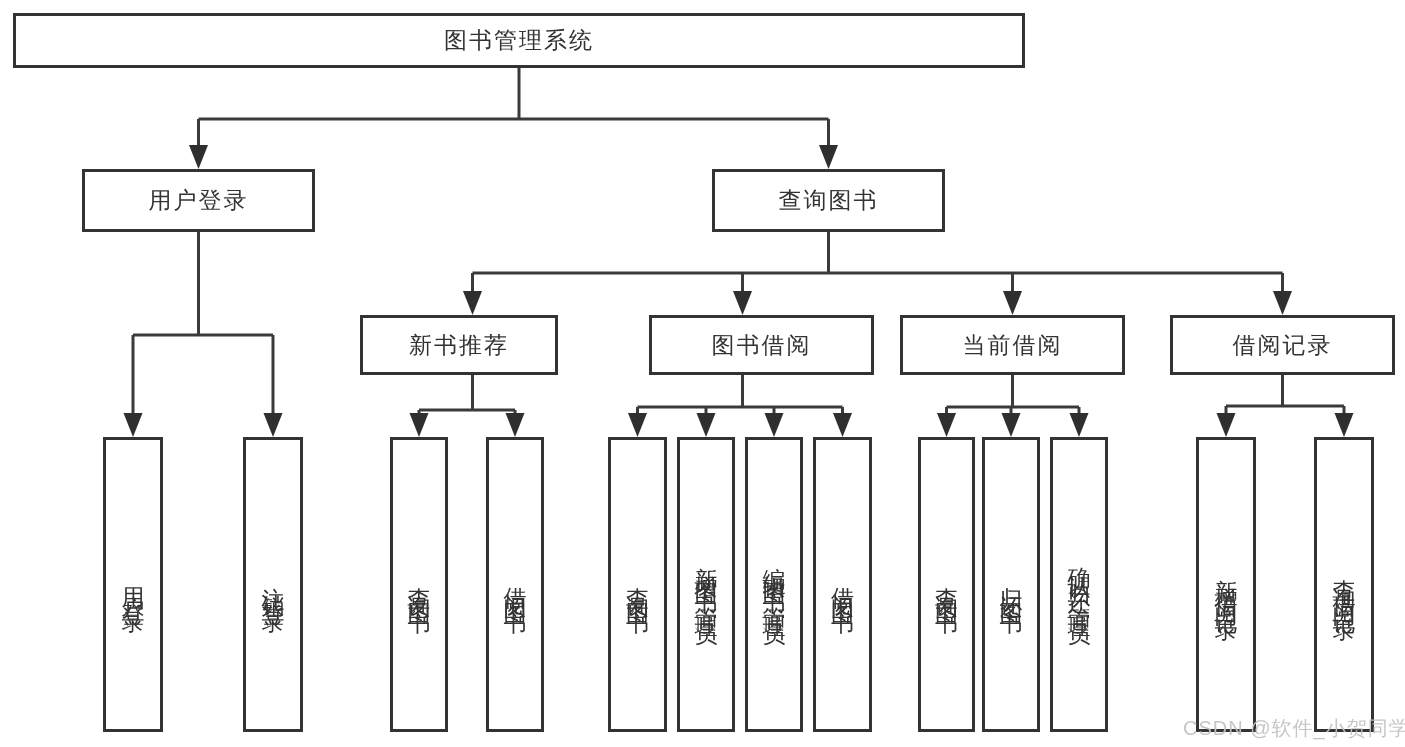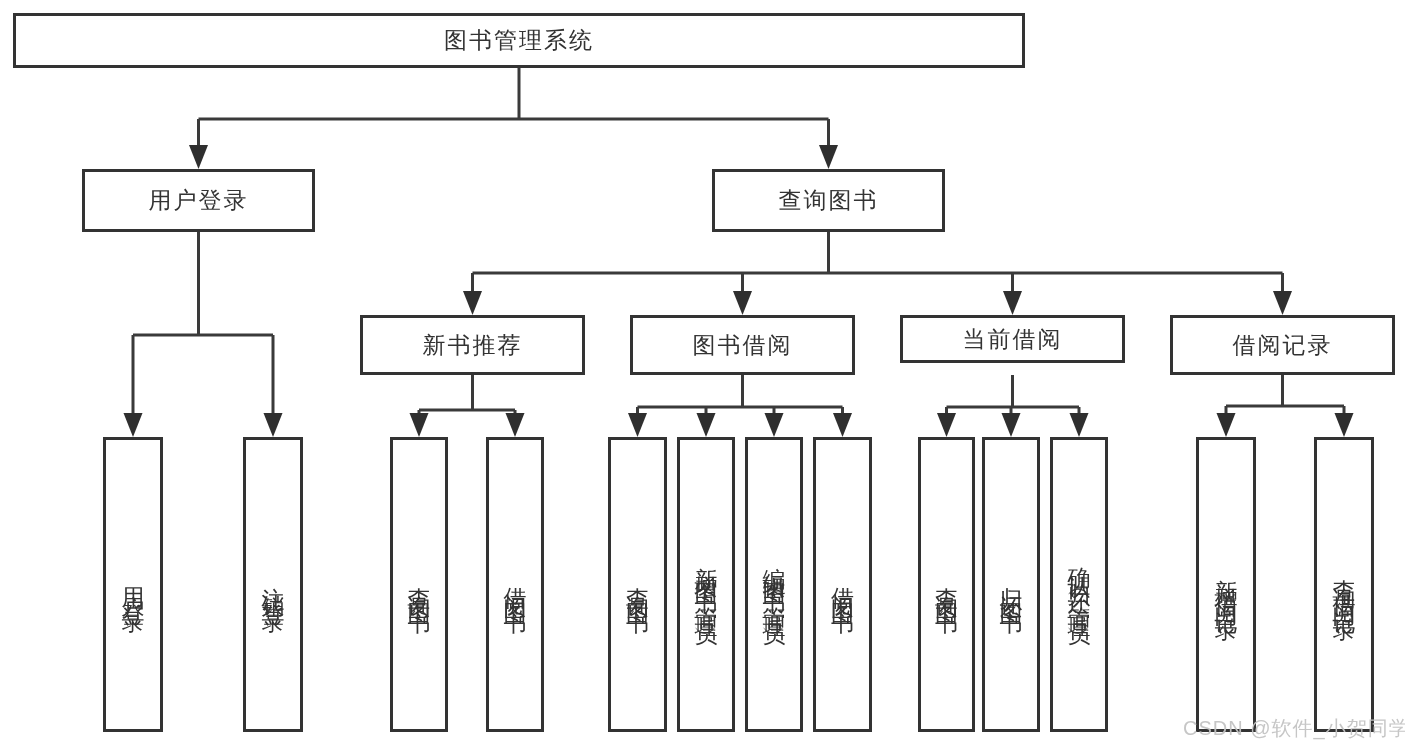--- a/index.html
+++ b/index.html
@@ -103,27 +103,27 @@
     <span class="h-label">图书管理系统</span>
   </div>
 
   <div class="bx" style="left:82px;top:169px;width:233px;height:63px;">
     <span class="h-label">用户登录</span>
   </div>
   <div class="bx" style="left:712px;top:169px;width:233px;height:63px;">
     <span class="h-label">查询图书</span>
   </div>
 
-  <div class="bx" style="left:360px;top:315px;width:225px;height:60px;">
+  <div class="bx" style="left:360px;top:315px;width:198px;height:60px;">
     <span class="h-label">新书推荐</span>
   </div>
-  <div class="bx" style="left:630px;top:315px;width:225px;height:60px;justify-content:center;">
+  <div class="bx" style="left:649px;top:315px;width:225px;height:60px;justify-content:center;">
     <span class="h-label">图书借阅</span>
   </div>
-  <div class="bx" style="left:900px;top:315px;width:225px;height:48px;">
+  <div class="bx" style="left:900px;top:315px;width:225px;height:60px;">
     <span class="h-label">当前借阅</span>
   </div>
   <div class="bx" style="left:1170px;top:315px;width:225px;height:60px;">
     <span class="h-label">借阅记录</span>
   </div>
 
   <div class="bx leaf" style="left:103px;top:437px;width:60px;height:295px;">
     <span class="v-label">用户登录</span>
   </div>
   <div class="bx leaf" style="left:243px;top:437px;width:60px;height:295px;">

